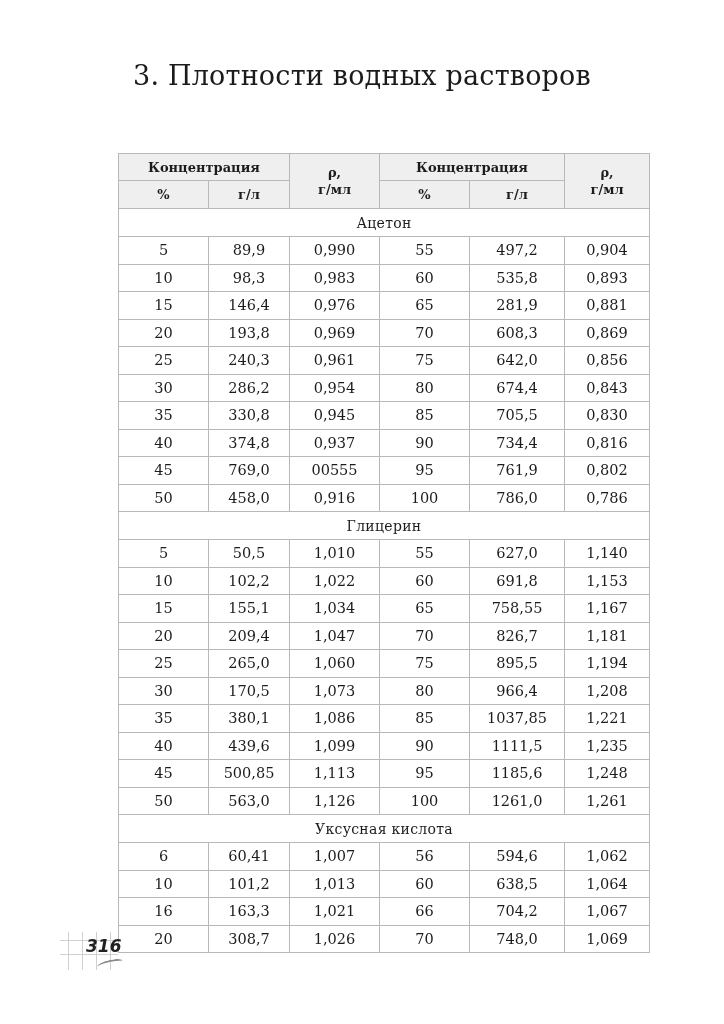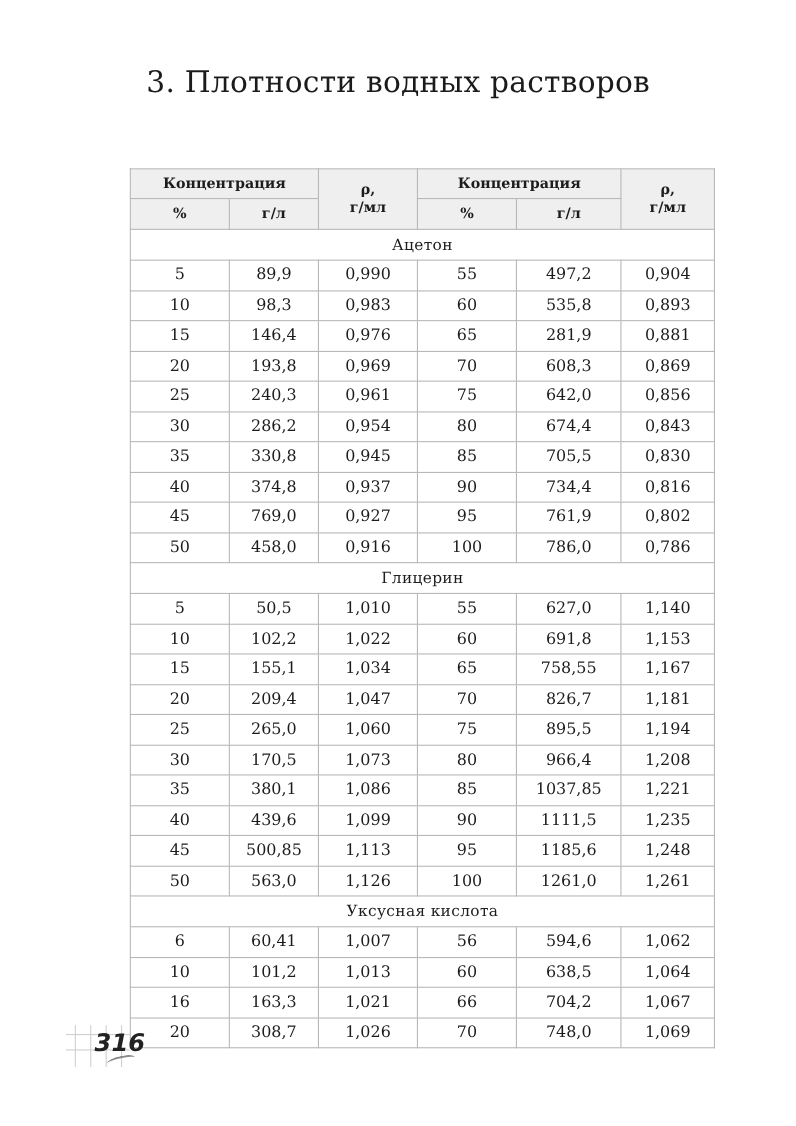--- a/index.html
+++ b/index.html
@@ -33,21 +33,21 @@
     height:27px; font-size:14px; letter-spacing:0.3px;
   }
   tr.row td { height:26.5px; }
   .page-num {
     position:absolute; left:60px; top:930px; width:60px; height:44px;
   }
   .page-num .grid-v { position:absolute; top:2px; width:1px; height:38px; background:#d0d0d0; }
   .page-num .grid-h { position:absolute; left:0; height:1px; width:58px; background:#d0d0d0; }
   .page-num .num {
     position:absolute; left:26px; top:6px; font-family:"DejaVu Sans",sans-serif;
-    font-style:italic; font-weight:bold; font-size:22px; color:#222;
+    font-style:italic; font-weight:bold; font-size:17px; color:#222;
   }
   .page-num .swoosh {
     position:absolute; left:37px; top:30px; width:26px; height:6px;
     border-top:2px solid #8a8a8a; border-radius:60% 40% 0 0; transform:rotate(-10deg);
   }
 </style>
 </head>
 <body>
 
 <div class="title">
@@ -147,21 +147,21 @@
         <td>40</td>
         <td>374,8</td>
         <td>0,937</td>
         <td>90</td>
         <td>734,4</td>
         <td>0,816</td>
       </tr>
       <tr class="row">
         <td>45</td>
         <td>769,0</td>
-        <td>0,927</td>
+        <td>00555</td>
         <td>95</td>
         <td>761,9</td>
         <td>0,802</td>
       </tr>
       <tr class="row">
         <td>50</td>
         <td>458,0</td>
         <td>0,916</td>
         <td>100</td>
         <td>786,0</td>

